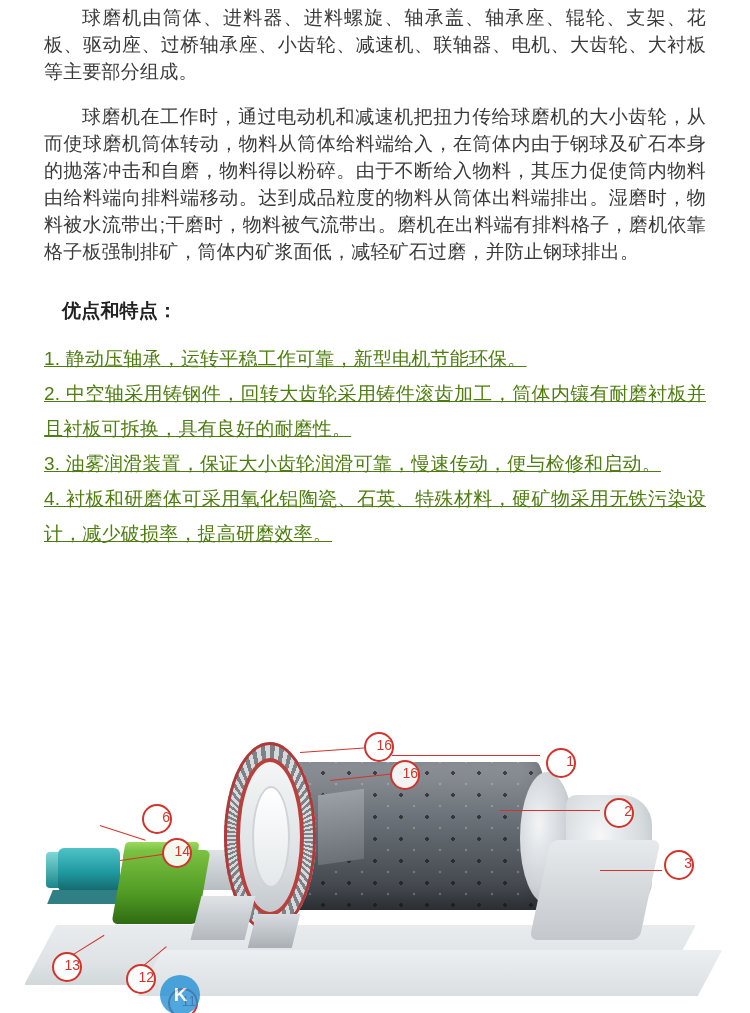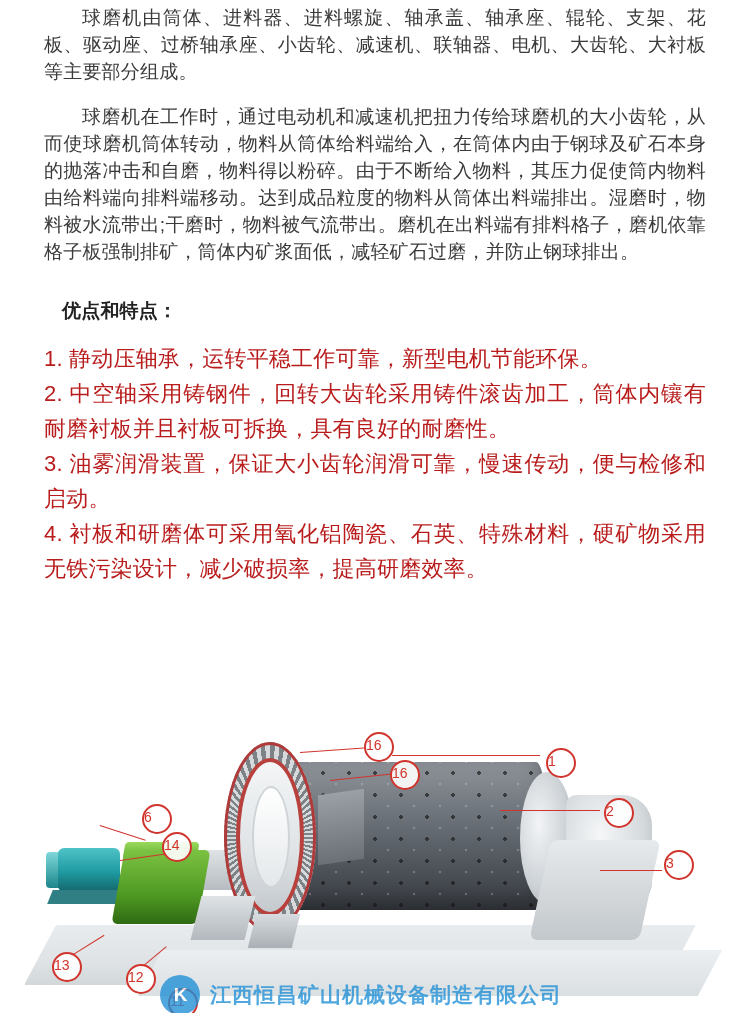--- a/index.html
+++ b/index.html
@@ -41,26 +41,27 @@
     font-weight: bold;
     color: #222222;
     letter-spacing: 0.2px;
   }
   ul.featurelist {
     list-style: none;
     margin: 0;
     padding: 0;
   }
   ul.featurelist li {
-    font-size: 22px;
+    font-size: 19px;
     line-height: 35px;
-    color: #b91c1c;
+    color: #4d7c0f;
     margin: 0 0 0 0;
     text-align: justify;
     letter-spacing: 0.2px;
+    text-decoration: underline;
   }
 
   
   .figure {
     position: absolute;
     left: 0;
     top: 700px;
     width: 750px;
     height: 313px;
     overflow: hidden;
@@ -269,21 +270,21 @@
   }
   .callout {
     position: absolute;
     width: 26px;
     height: 26px;
     border-radius: 50%;
     border: 2px solid #d0342c;
     color: #d0342c;
     font-size: 14px;
     line-height: 22px;
-    text-align: left;
+    text-align: right;
     background: rgba(255,255,255,.9);
     font-family: "Liberation Sans", sans-serif;
   }
   .leader {
     position: absolute;
     background: #d0342c;
     height: 1px;
     transform-origin: 0 0;
   }
   
@@ -376,26 +377,25 @@
       <div class="leader" style="left:120px; top:160px; width:46px; transform:rotate(-8deg);"></div>
       <div class="leader" style="left:70px; top:256px; width:40px; transform:rotate(-32deg);"></div>
       <div class="leader" style="left:140px; top:268px; width:34px; transform:rotate(-40deg);"></div>
 
       <div class="callout" style="left:546px; top:48px;">1</div>
       <div class="callout" style="left:604px; top:98px;">2</div>
       <div class="callout" style="left:664px; top:150px;">3</div>
       <div class="callout" style="left:168px; top:288px;">11</div>
       <div class="callout" style="left:126px; top:264px;">12</div>
       <div class="callout" style="left:52px; top:252px;">13</div>
-      <div class="callout" style="left:162px; top:132px;">14</div>
+      <div class="callout" style="left:162px; top:138px;">14</div>
       <div class="callout" style="left:142px; top:104px;">6</div>
       <div class="callout" style="left:364px; top:32px;">16</div>
       <div class="callout" style="left:390px; top:60px;">16</div>
 
     </div>
   </div>
 
   <div class="watermark">
     <div class="wm-logo">K</div>
-    <div class="wm-text">江西恒昌矿山机械设备制造有限公司</div>
   </div>
 
 </div>
 
 </body></html>

